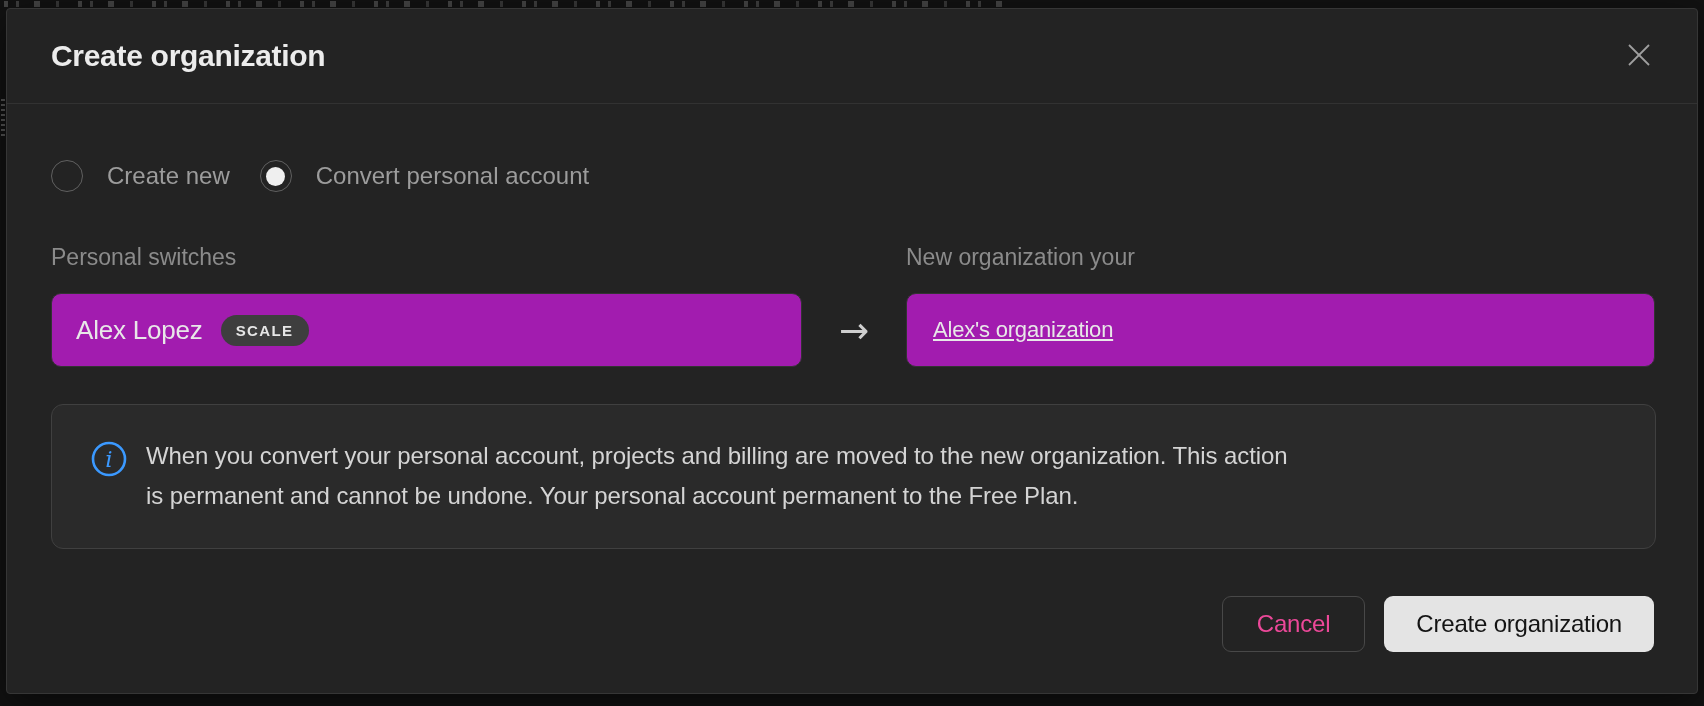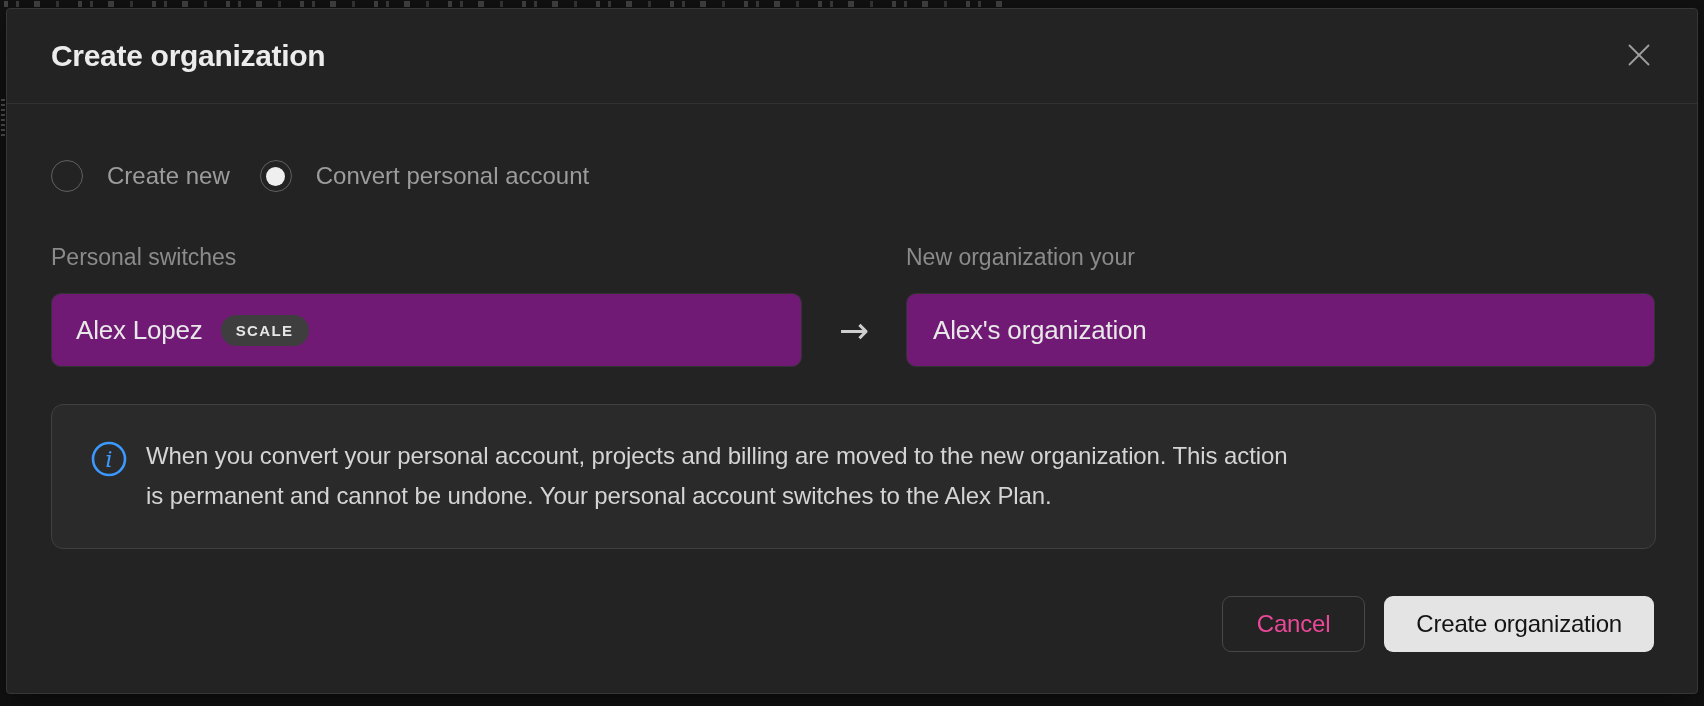--- a/index.html
+++ b/index.html
@@ -80,39 +80,39 @@
   .field-label {
     position: absolute; top: 235px;
     font-size: 23px; color: #8b8b8b;
   }
   .label-left  { left: 44px; }
   .label-right { left: 899px; }
 
   
   .field {
     position: absolute; top: 284px; height: 74px;
-    background: #701a75;
+    background: #a21caf;
     border: 1px solid #333333;
     border-radius: 10px;
     display: flex; align-items: center;
   }
   .field-personal { left: 44px;  width: 751px; padding: 0 24px; gap: 18px; cursor: pointer; }
   .field-neworg   { left: 899px; width: 749px; }
   .field-value { font-size: 26px; color: #e8e8e8; letter-spacing: -0.2px; }
   .plan-badge {
     background: #3e3e3e; color: #e6e6e6;
     font-size: 15px; font-weight: 700; letter-spacing: 1.4px;
     padding: 8px 15px; border-radius: 999px;
     line-height: 1;
   }
   .neworg-input {
     width: 100%; height: 100%;
     background: transparent; border: none; outline: none;
-    font-family: inherit; font-size: 26px; letter-spacing: -0.2px;
-    color: #e8e8e8; padding: 0 26px;
+    font-family: inherit; font-size: 22px; letter-spacing: -0.2px;
+    color: #e8e8e8; padding: 0 26px; text-decoration: underline;
   }
   .convert-arrow {
     position: absolute; top: 284px; left: 795px;
     width: 104px; height: 74px;
     display: flex; align-items: center; justify-content: center;
     font-size: 36px; color: #cfcfcf;
     font-family: "DejaVu Sans", sans-serif;
   }
 
   
@@ -203,21 +203,21 @@
 
   <div class="infobox">
     <span class="info-icon">
       <svg width="38" height="38" viewBox="0 0 38 38">
         <circle cx="19" cy="19" r="16" fill="none" stroke="#3b99ff" stroke-width="2.6"></circle>
         <text x="19" y="27" text-anchor="middle" font-family="DejaVu Serif, serif" font-style="italic" font-size="23" fill="#3b99ff">i</text>
       </svg>
     </span>
     <div class="info-text">
       <div>When you convert your personal account, projects and billing are moved to the new organization. This action</div>
-      <div>is permanent and cannot be undone. Your personal account switches to the Alex Plan.</div>
+      <div>is permanent and cannot be undone. Your personal account permanent to the Free Plan.</div>
     </div>
   </div>
 
   <div class="footer">
     <button class="btn btn-cancel">Cancel</button>
     <button class="btn btn-create">Create organization</button>
   </div>
 
 </div>
 

